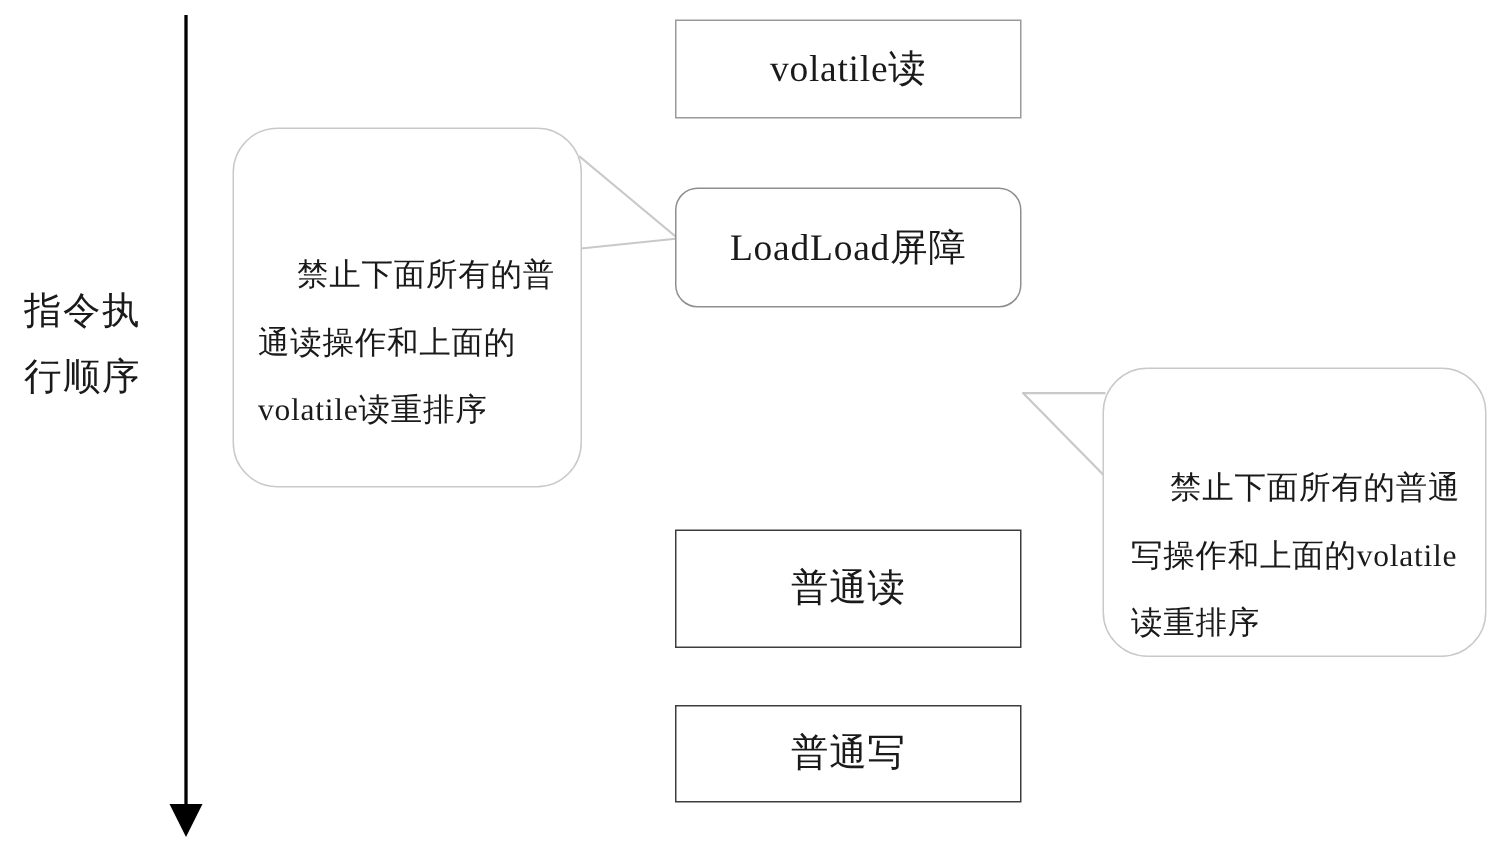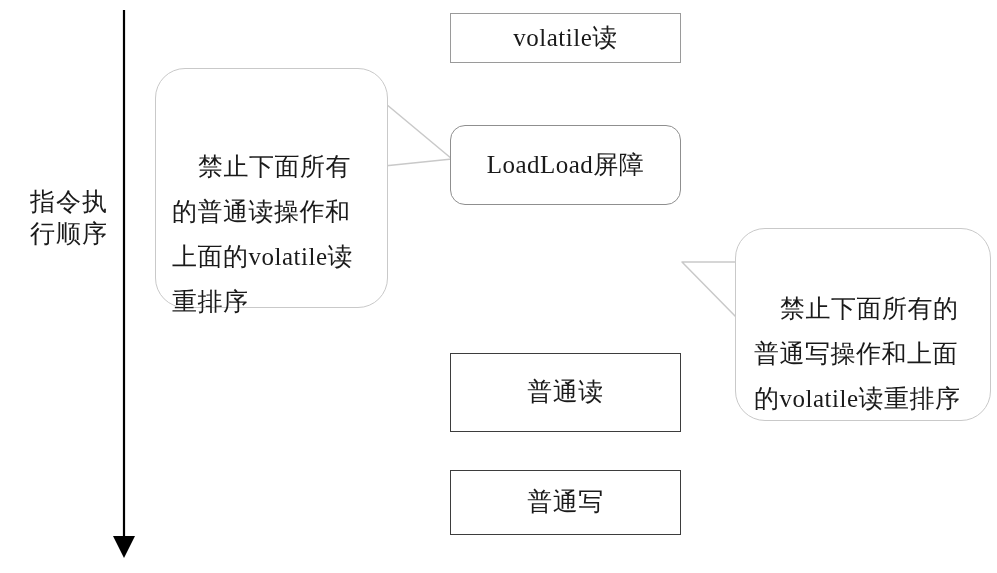--- a/index.html
+++ b/index.html
@@ -27,23 +27,23 @@
     height: 573px;
   }
 
   
   .axis-label {
     position: absolute;
     left: 16px;
     top: 186px;
     width: 92px;
     font-size: 25px;
-    line-height: 32px;
+    line-height: 44px;
     letter-spacing: 1px;
-    text-align: right;
+    text-align: left;
     color: #1a1a1a;
     white-space: pre-line;
   }
 
   
   .op-box {
     position: absolute;
     left: 450px;
     width: 231px;
     display: flex;
@@ -71,26 +71,27 @@
     transform: translateY(-1px);
   }
 
   
   .callout {
     position: absolute;
     box-sizing: border-box;
     border: 1.5px solid #c9c9c9;
     border-radius: 30px;
     background: #ffffff;
-    font-size: 25px;
+    font-size: 21px;
     line-height: 45px;
     letter-spacing: 0.5px;
     color: #1a1a1a;
     white-space: pre-line;
     z-index: 3;
+    margin-top: 17px;
   }
   #callout-left {
     left: 155px;
     top: 68px;
     width: 233px;
     height: 240px;
     padding: 30px 14px 0 16px;
     text-indent: 26px;
   }
   #callout-right {
@@ -120,21 +121,21 @@
     </g>
 
     <g>
       <polyline points="737,262 682,262 737,318" fill="#ffffff" stroke="#c9c9c9" stroke-width="1.5" stroke-linejoin="round"></polyline>
     </g>
   </svg>
 
   <div class="axis-label">指令执
 行顺序</div>
 
-  <div class="op-box sharp light" style="top:13px; height:50px;">
+  <div class="op-box sharp light" style="top:13px; height:66px;">
     <span class="op-label">volatile读</span>
   </div>
 
   <div class="op-box rounded" style="top:125px; height:80px;">
     <span class="op-label">LoadLoad屏障</span>
   </div>
 
 
   <div class="op-box sharp" style="top:353px; height:79px;">
     <span class="op-label">普通读</span>

